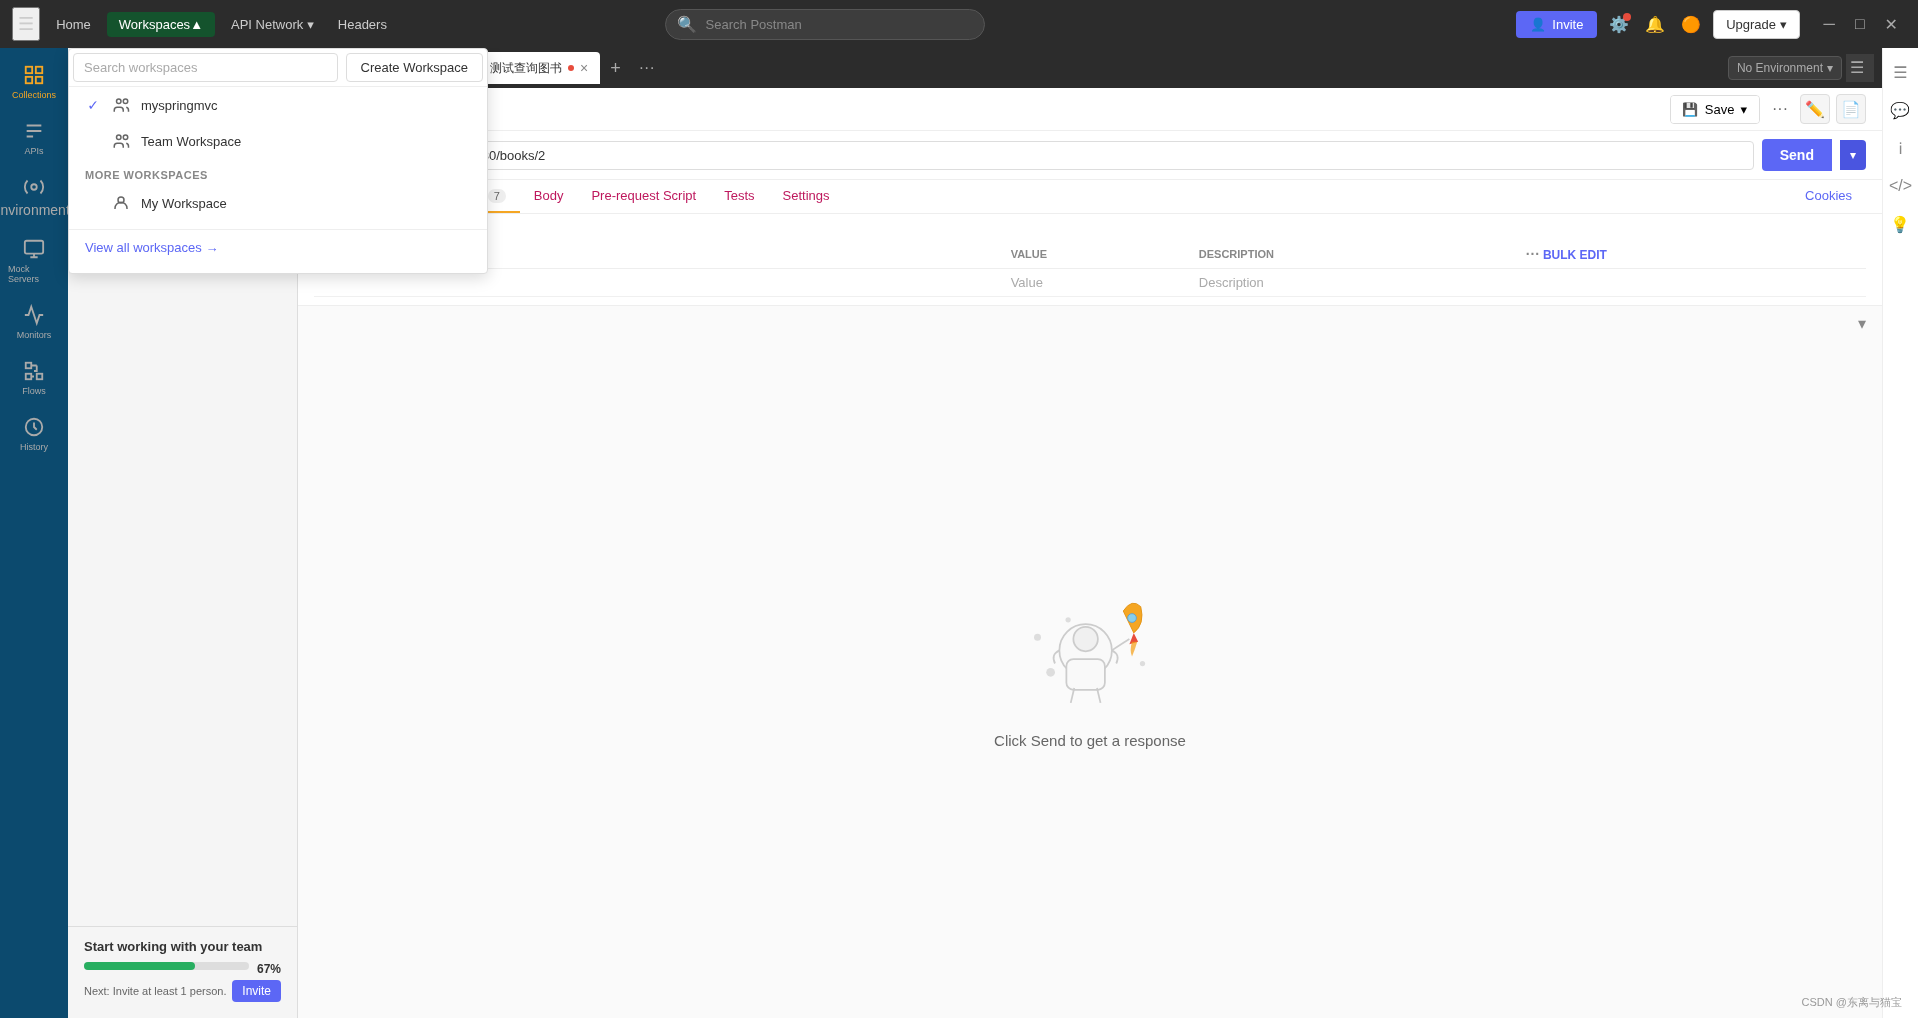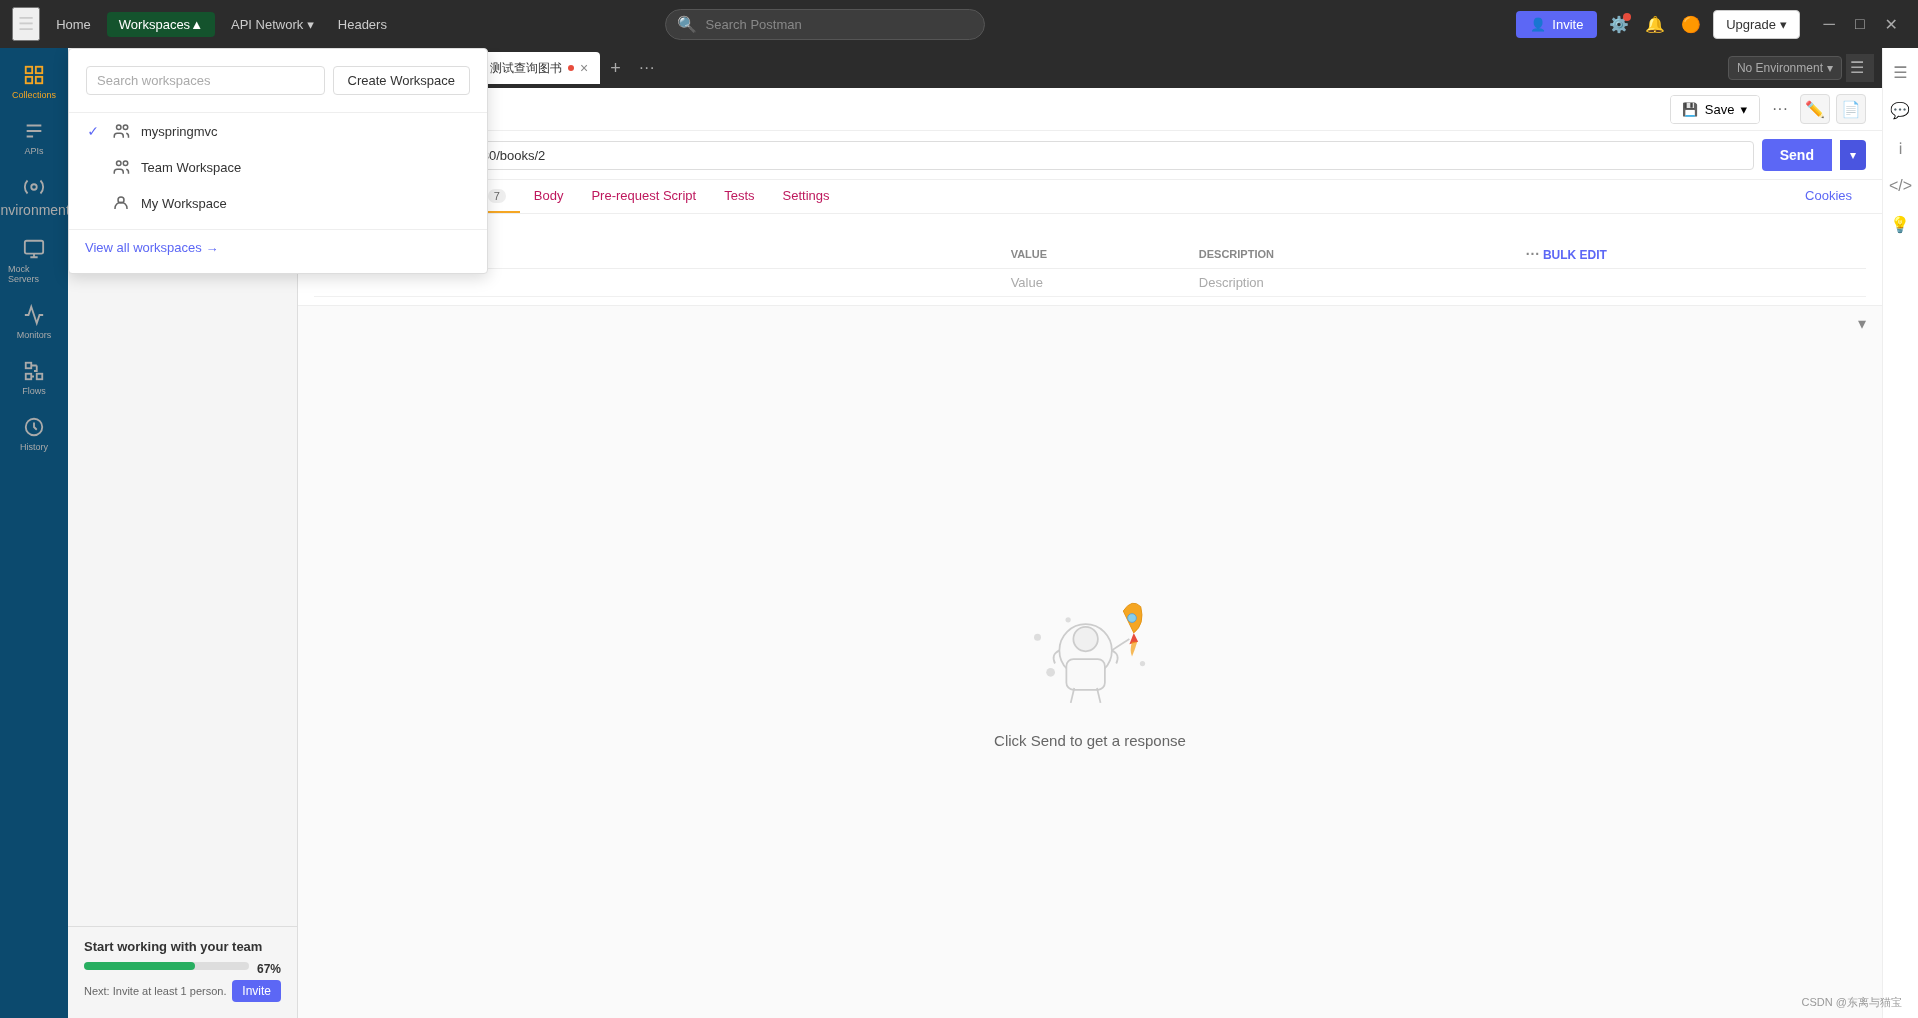--- a/index.html
+++ b/index.html
@@ -130,21 +130,21 @@
       width: 420px;
       background: #fff;
       border: 1px solid #ddd;
       border-radius: 4px;
       box-shadow: 0 4px 16px rgba(0,0,0,0.15);
       z-index: 100;
       padding-bottom: 8px;
     }
     .ws-dropdown-header {
       display: flex;
-      padding: 17px;
+      padding: 4px;
       gap: 8px;
       border-bottom: 1px solid #eee;
     }
     .ws-search-box {
       flex: 1;
       border: 1px solid #ddd;
       border-radius: 4px;
       padding: 6px 10px;
       font-size: 13px;
       outline: none;
@@ -528,20 +528,21 @@
         <span class="ws-item-icon">
           <svg viewBox="0 0 24 24" width="18" height="18" fill="none" stroke="currentColor" stroke-width="2">
               <circle cx="9" cy="7" r="3"></circle>
               <path d="M3 21v-2a4 4 0 014-4h4a4 4 0 014 4v2"></path>
               <circle cx="18" cy="7" r="3"></circle>
               <path d="M22 21v-2a4 4 0 00-3-3.87"></path>
             </svg>
         </span>
         <span>Team Workspace</span>
       </div>
+      <div class="ws-section-label">More workspaces</div>
       <div class="ws-item">
         <span style="width:16px;"></span>
         <span class="ws-item-icon">
           <svg viewBox="0 0 24 24" width="18" height="18" fill="none" stroke="currentColor" stroke-width="2">
               <circle cx="12" cy="8" r="4"></circle>
               <path d="M4 20v-1a8 8 0 0116 0v1"></path>
             </svg>
         </span>
         <span>My Workspace</span>
       </div>

